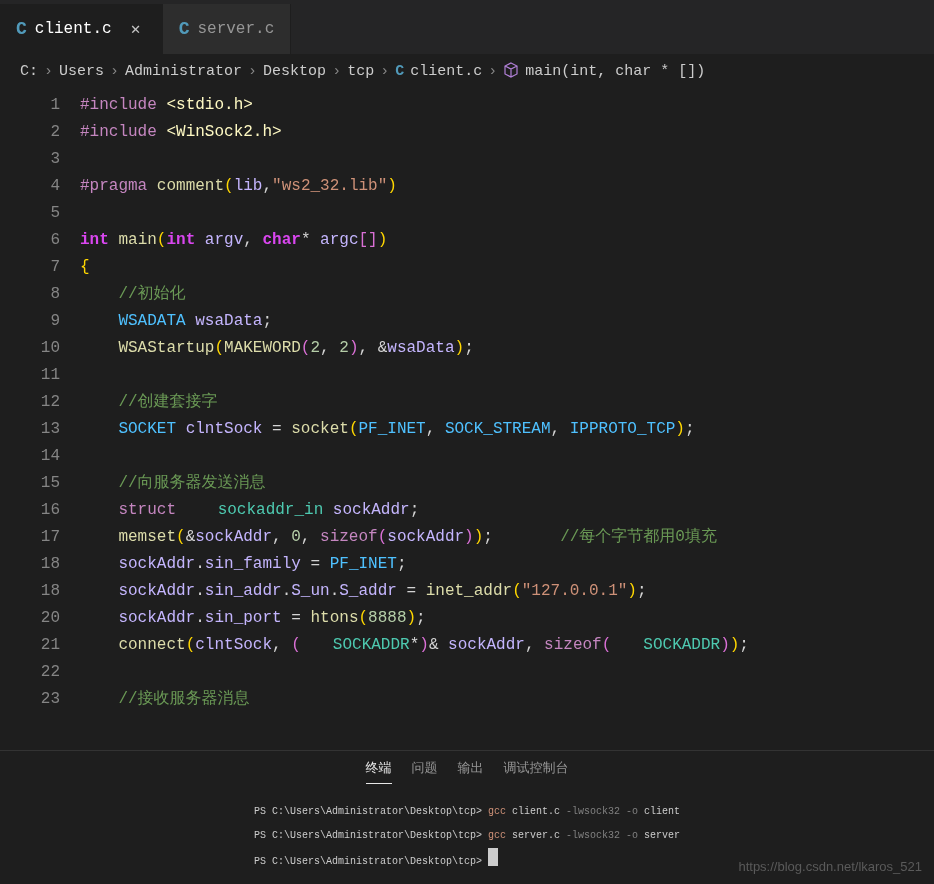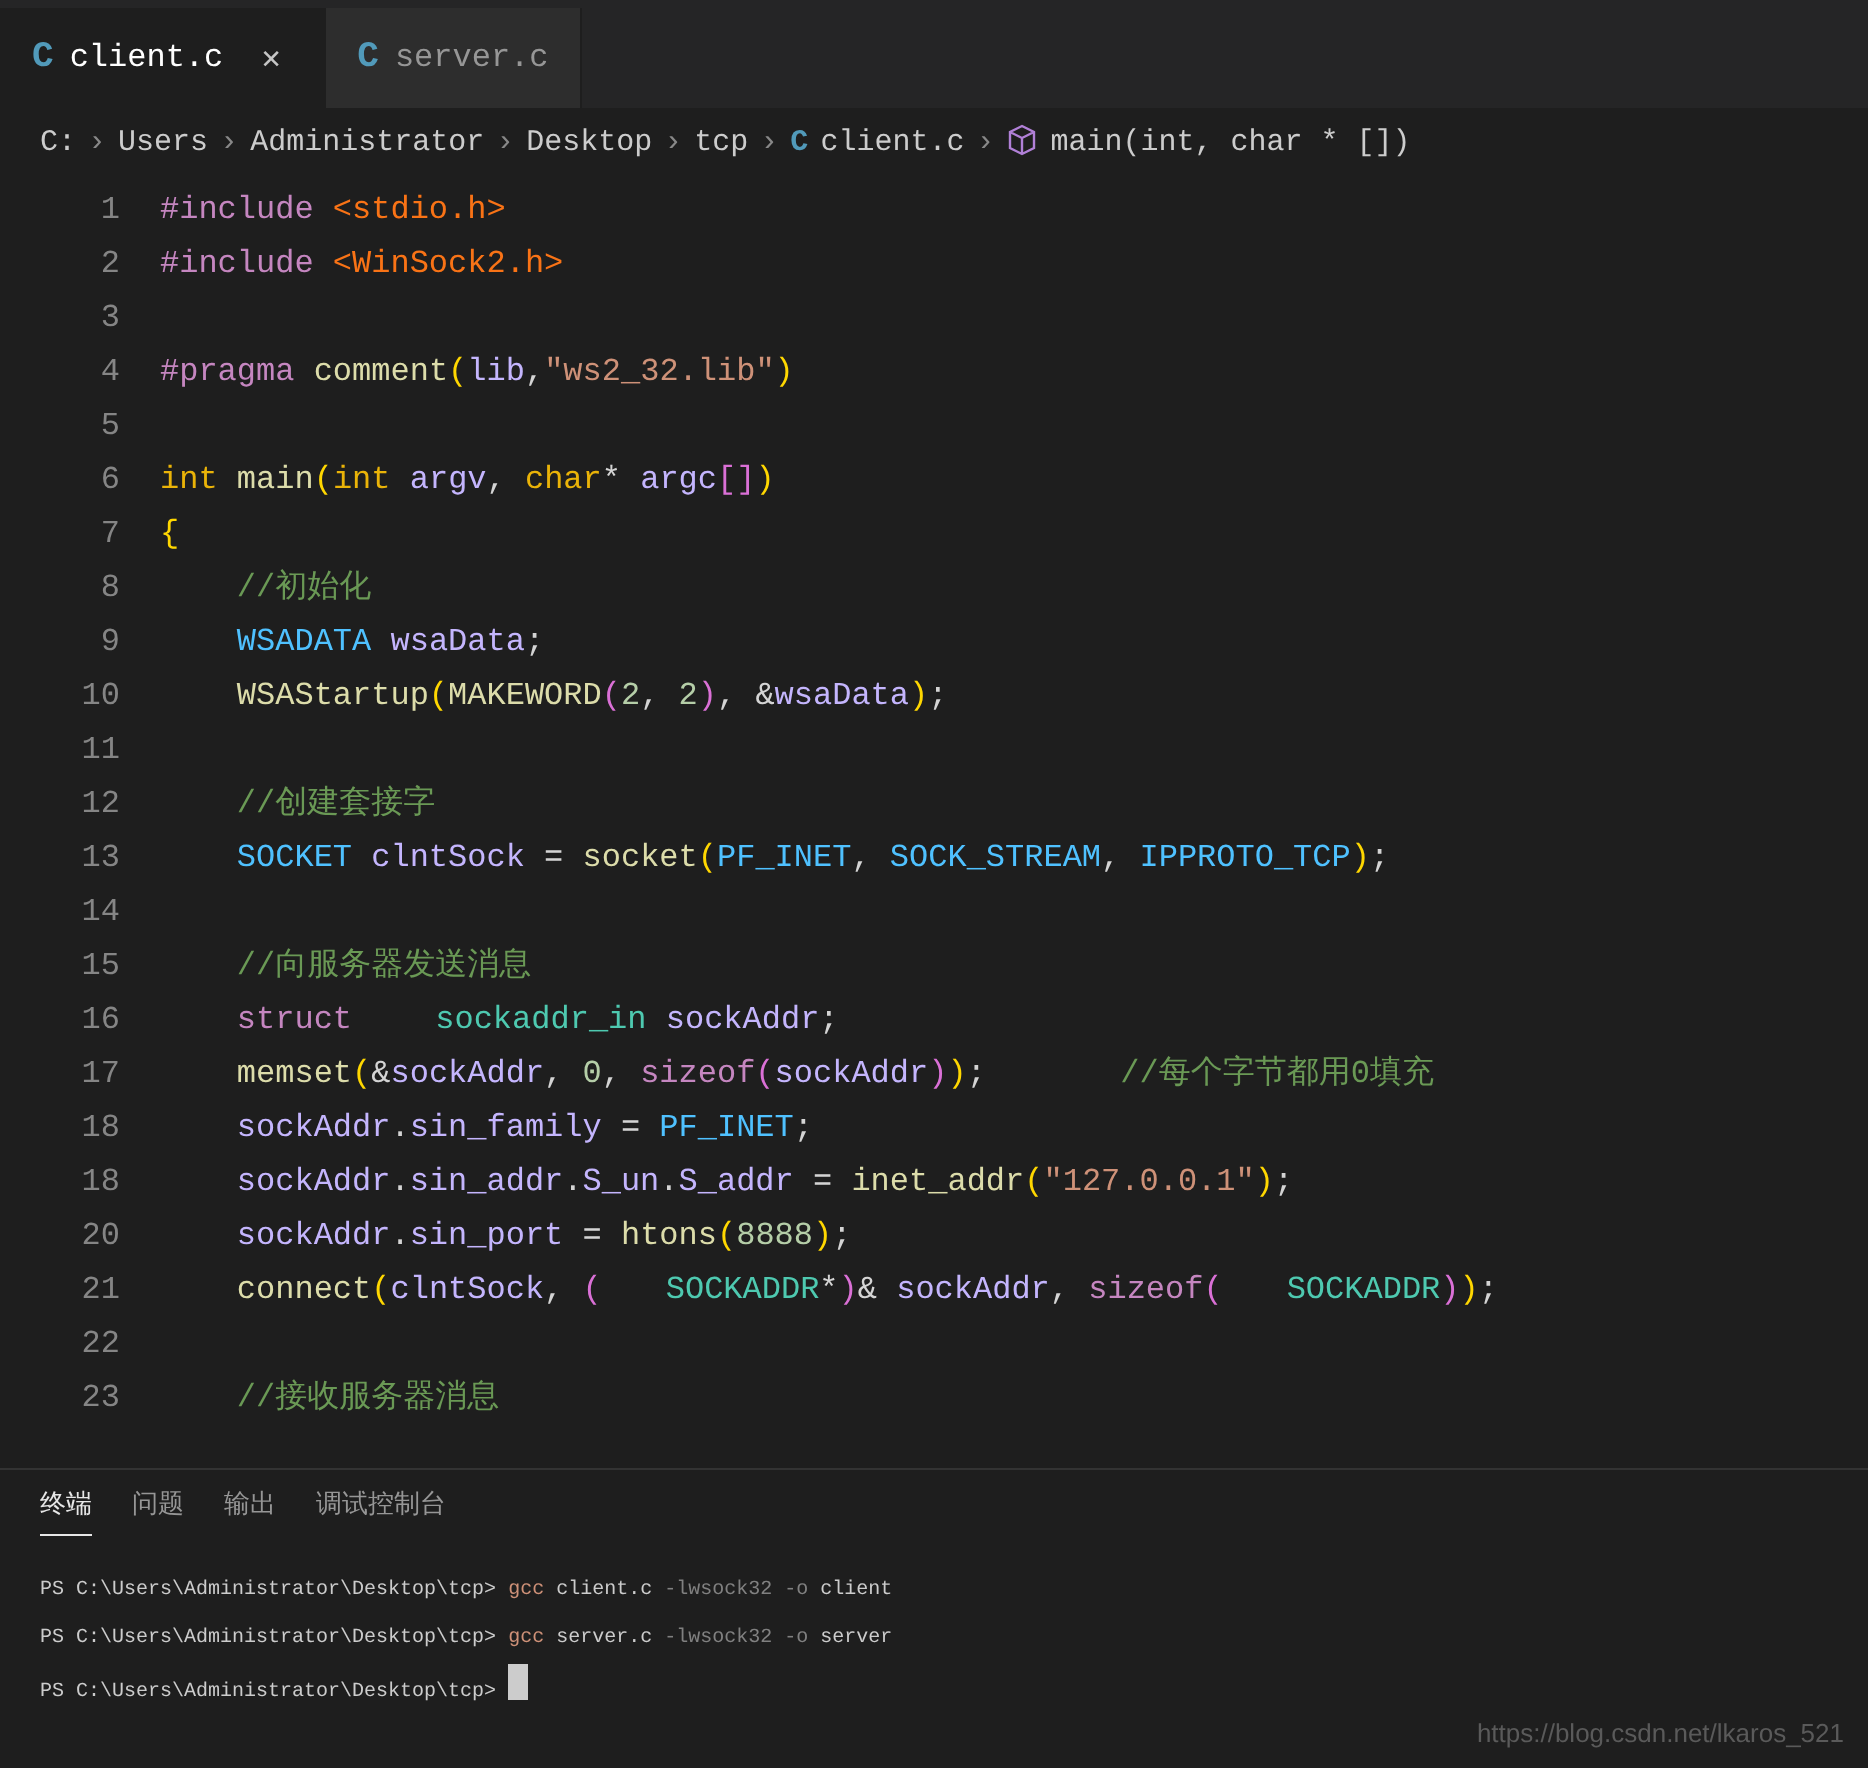--- a/index.html
+++ b/index.html
@@ -84,41 +84,42 @@
   }
   .code {
     flex: 1;
     line-height: 27px;
     font-size: 16px;
     white-space: pre;
   }
   .ln { height: 27px; }
   
   .kw   { color: #c586c0; }          
-  .type { color: #eab308; }          
-  .hdr  { color: #f97316; }          
+  .type { color: #d946ef; font-weight: bold; }          
+  .hdr  { color: #fef9c3; }          
   .str  { color: #ce9178; }          
   .num  { color: #b5cea8; }          
   .cmt  { color: #6a9955; }          
   .func { color: #dcdcaa; }          
   .def  { color: #4fc1ff; }          
   .var  { color: #c4b5fd; }          
   .typeid { color: #4ec9b0; margin-left: 32px; }
   .yparen{ color: #ffd700; }         
   .pink { color: #da70d6; }          
   .semi { color: #d4d4d4; }
   .bracey{ color: #ffd700; }
   .ws   { color: #404040; }
   
   .panel {
     border-top: 1px solid #333;
     background: #1e1e1e;
-    height: 150px;
+    height: 134px;
     display: flex;
     flex-direction: column;
+    align-items: center;
   }
   .panel-tabs {
     display: flex;
     gap: 20px;
     padding: 8px 20px;
     font-size: 13px;
     color: #969696;
   }
   .panel-tab {
     cursor: pointer;

